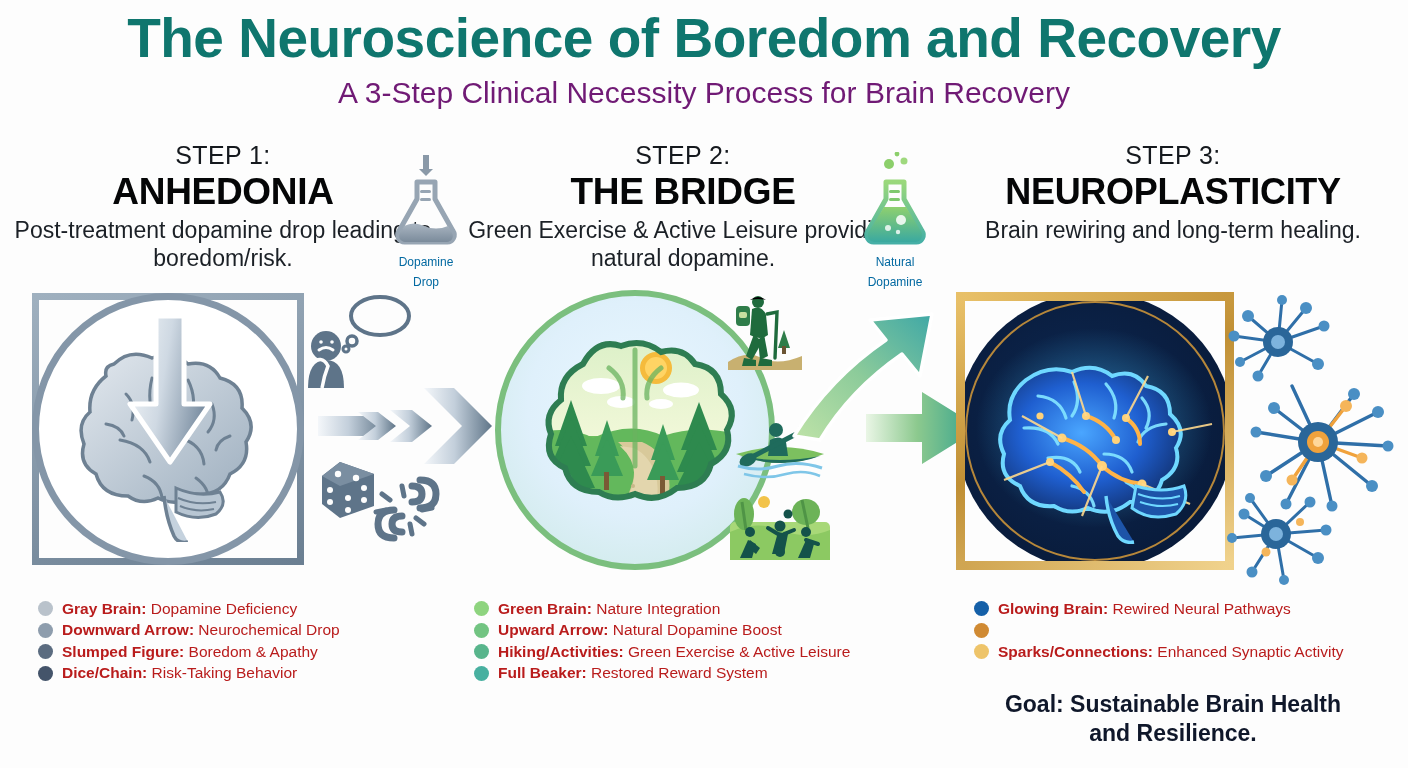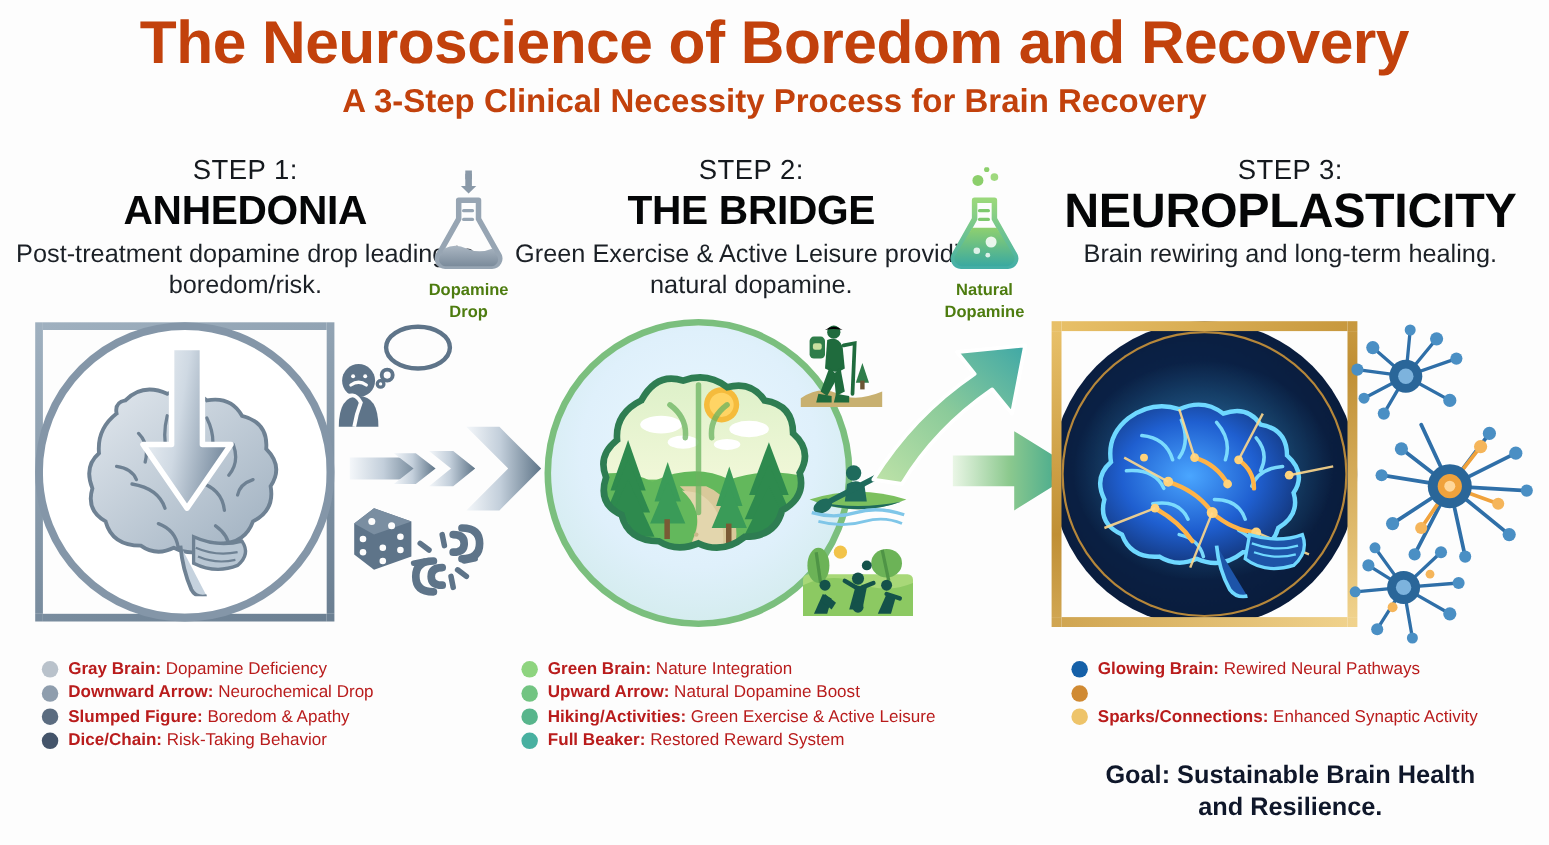--- a/index.html
+++ b/index.html
@@ -21,31 +21,30 @@
   
   #title {
     position: absolute;
     top: 6px;
     left: 0;
     width: 1408px;
     text-align: center;
     font-size: 55px;
     font-weight: bold;
     letter-spacing: -0.5px;
-    color: #c2410c;
+    color: #0f766e;
   }
   #subtitle {
     position: absolute;
     top: 76px;
     left: 0;
     width: 1408px;
     text-align: center;
     font-size: 30px;
-    color: #c2410c;
-    font-weight: bold;
+    color: #701a75;
   }
 
   
   .column {
     position: absolute;
     top: 140px;
     width: 470px;
     height: 620px;
   }
   #col-1 { left: 16px; }
@@ -74,34 +73,34 @@
   .step-desc {
     font-size: 23px;
     color: #1b2026;
     line-height: 28px;
     margin-top: 2px;
   }
   
   #col-1 .step-head { left: -28px; width: 470px; }
   #col-2 .step-head { left: -22px; width: 470px; }
   #col-3 .step-head { left: 0px; width: 470px; }
-  #col-3 .step-name { font-size: 44px; }
+  #col-3 .step-name { font-size: 36px; }
 
   
   .flask-badge {
     position: absolute;
     width: 110px;
     text-align: center;
   }
   #flask-1 { left: 355px; top: 12px; }
   #flask-2 { left: 370px; top: 12px; }
   .flask-caption {
-    font-size: 15px;
-    font-weight: bold;
-    color: #4d7c0f;
+    font-size: 12px;
+    font-weight: normal;
+    color: #0369a1;
     line-height: 19px;
     margin-top: 1px;
   }
 
   
   .illus {
     position: absolute;
     top: 150px;
     left: 0;
     width: 470px;

